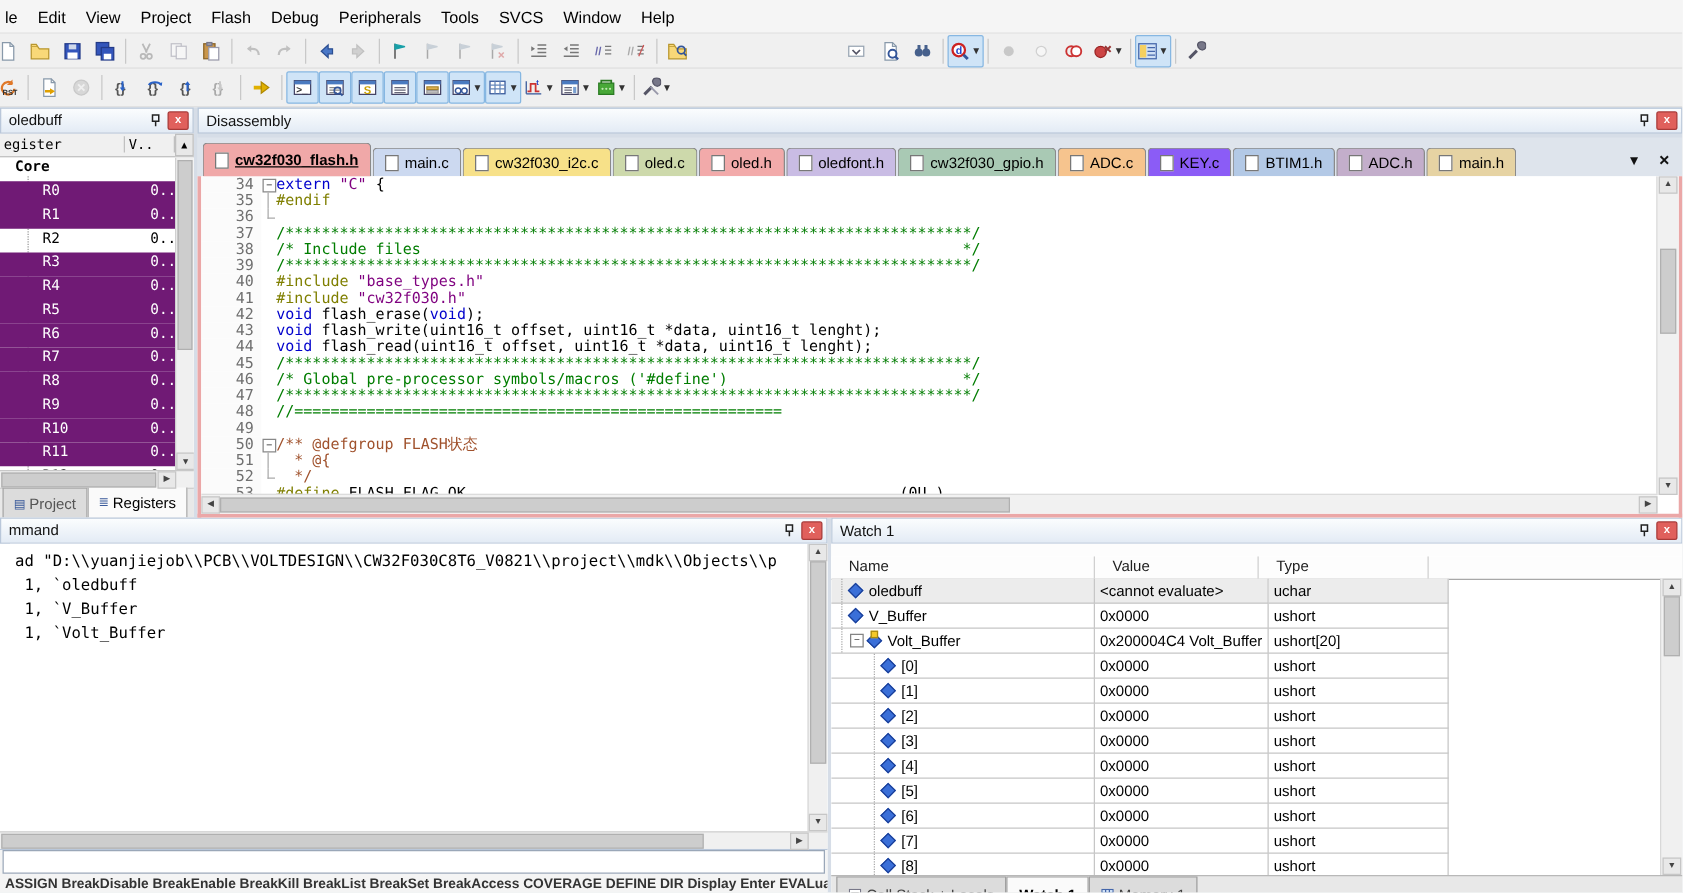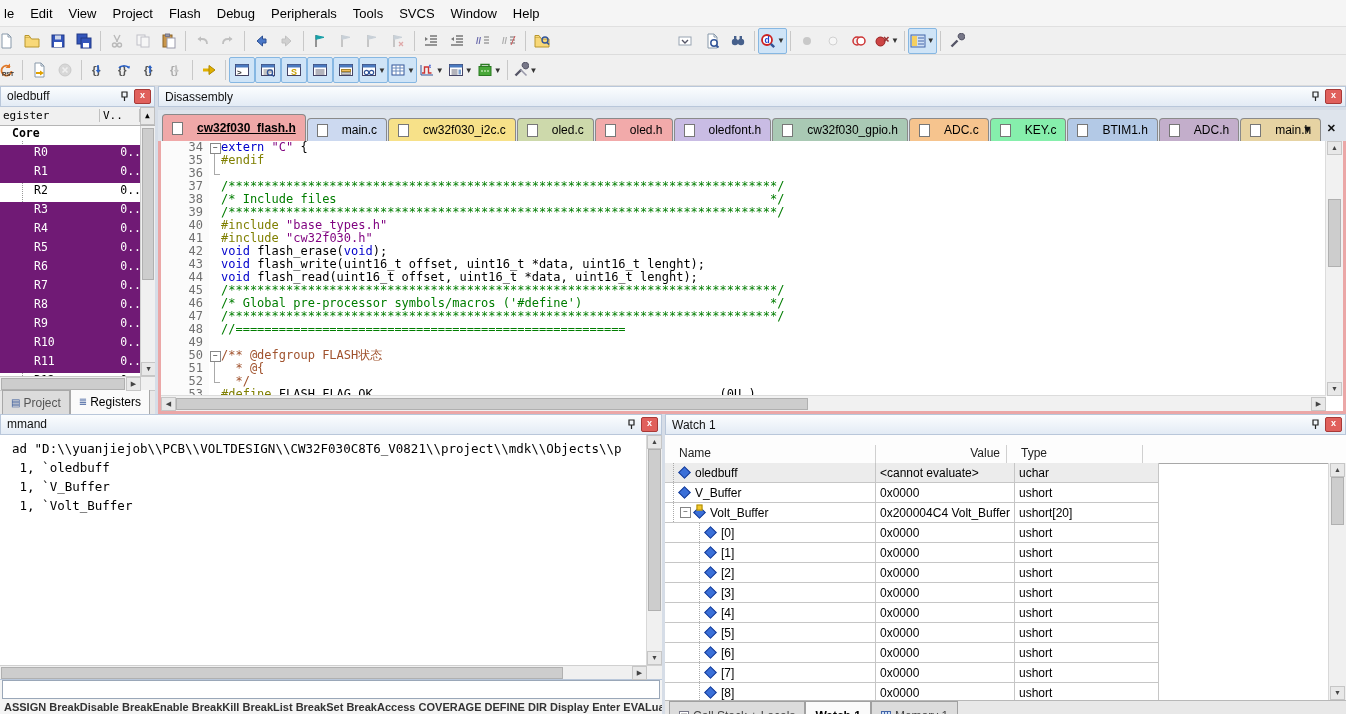--- a/index.html
+++ b/index.html
@@ -58,21 +58,21 @@
   .left-tabs{height:23px;display:flex;align-items:flex-end;background:#e8e8e8;border-top:1px solid #c8c8c8;padding-left:2px;}
   .ltab{display:flex;align-items:center;gap:3px;font-size:12px;padding:2px 8px;height:19px;
         border:1px solid #a8a8a8;border-bottom:none;background:#dcdcdc;color:#555;}
   .ltab.active{background:#fafafa;color:#000;height:21px;}
   .ltab .lticn{font-size:10px;color:#3a5a9a;}
 
   
   .edcol{flex:1;display:flex;flex-direction:column;min-width:0;}
   .edstrip{height:3px;background:#d6dde7;}
   .tabsrow{height:31px;background:#dee4ec;display:flex;align-items:flex-end;padding-left:4px;position:relative;}
-  .ftab{display:flex;align-items:center;gap:14px;height:22px;padding:0 9px;margin-right:1px;
+  .ftab{display:flex;align-items:center;gap:5px;height:22px;padding:0 9px;margin-right:1px;
         border:1px solid #8a8a8a;border-bottom:none;border-radius:4px 4px 0 0;font-size:12px;position:relative;}
   .ftab .ficon{width:9px;height:11px;background:#fff;border:1px solid #777;
                box-shadow:inset 0 2px 0 #fff, inset 0 -1px 0 #fff;}
   .ftab.active{height:26px;font-weight:bold;z-index:3;}
   .ftab.active .flabel{text-decoration:underline;}
   .tab-extras{position:absolute;right:10px;bottom:6px;display:flex;gap:14px;align-items:center;}
   .tab-extras .tx{font-size:11px;color:#111;font-weight:bold;}
   .edframe{flex:1;position:relative;border-left:3px solid #eba7a7;border-right:3px solid #eba7a7;
            border-bottom:3px solid #eba7a7;background:#fff;overflow:hidden;}
   .codewrap{position:absolute;left:0;top:0;right:17px;bottom:15px;overflow:hidden;background:#fff;}
@@ -611,21 +611,21 @@
             <span class="flabel">oledfont.h</span>
           </div>
           <div class="ftab" style="background: rgb(169, 201, 180); justify-content: flex-end;">
             <span class="ficon"></span>
             <span class="flabel">cw32f030_gpio.h</span>
           </div>
           <div class="ftab" style="background: rgb(246, 196, 142);">
             <span class="ficon"></span>
             <span class="flabel">ADC.c</span>
           </div>
-          <div class="ftab" style="background: #86efac;">
+          <div class="ftab" style="background: #8b5cf6;">
             <span class="ficon"></span>
             <span class="flabel">KEY.c</span>
           </div>
           <div class="ftab" style="background: rgb(179, 201, 230);">
             <span class="ficon"></span>
             <span class="flabel">BTIM1.h</span>
           </div>
           <div class="ftab" style="background: rgb(195, 174, 203);">
             <span class="ficon"></span>
             <span class="flabel">ADC.h</span>
@@ -713,21 +713,21 @@
           <svg width="9" height="11" viewBox="0 0 9 11">
               <path d="M2 1h5v5H2z M4.5 6v4" fill="none" stroke="#222" stroke-width="1.2"></path>
             </svg>
         </span>
         <span class="cap-close">x</span>
       </div>
       <div class="watchgap"></div>
       <div class="wgrid">
         <div class="whead" id="watchhead">
             <span class="wc" style="width: 190px;">Name</span>
-            <span class="wc" style="width: 110px; text-align: right;">Value</span>
+            <span class="wc" style="width: 110px;">Value</span>
             <span class="wc" style="width: 115px;">Type</span>
           </div>
         <div class="wrows" id="watchrows">
             <div class="wrow gray">
               <span class="wname">
                 <span class="wdots" style="margin-left:8px"></span>
                 <span class="wdiamond"></span>
                 <span class="wlabel">oledbuff</span>
               </span>
               <span class="wval dark">&lt;cannot evaluate&gt;</span>

